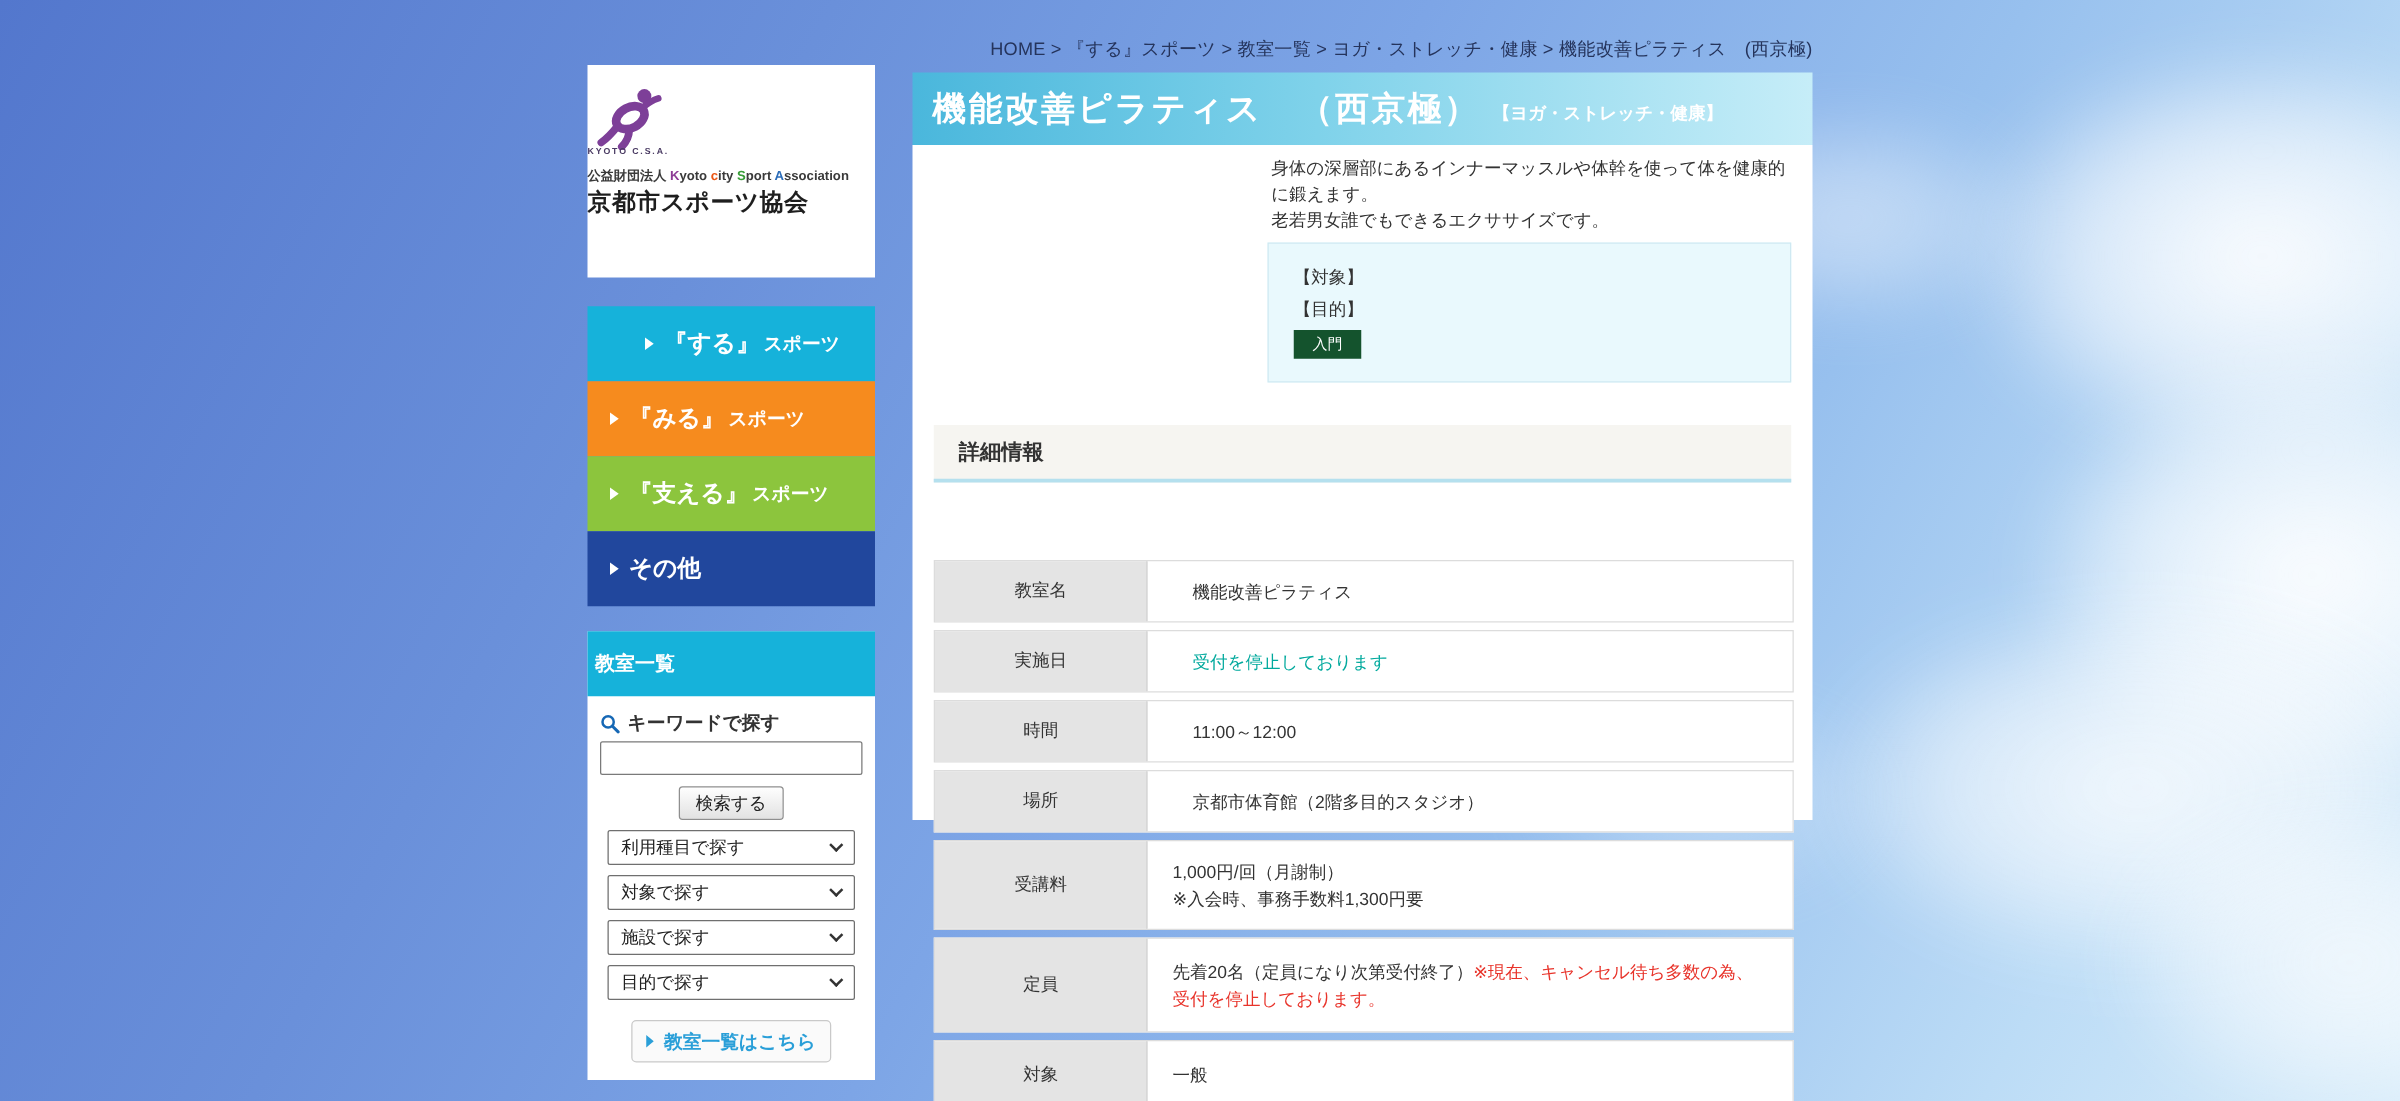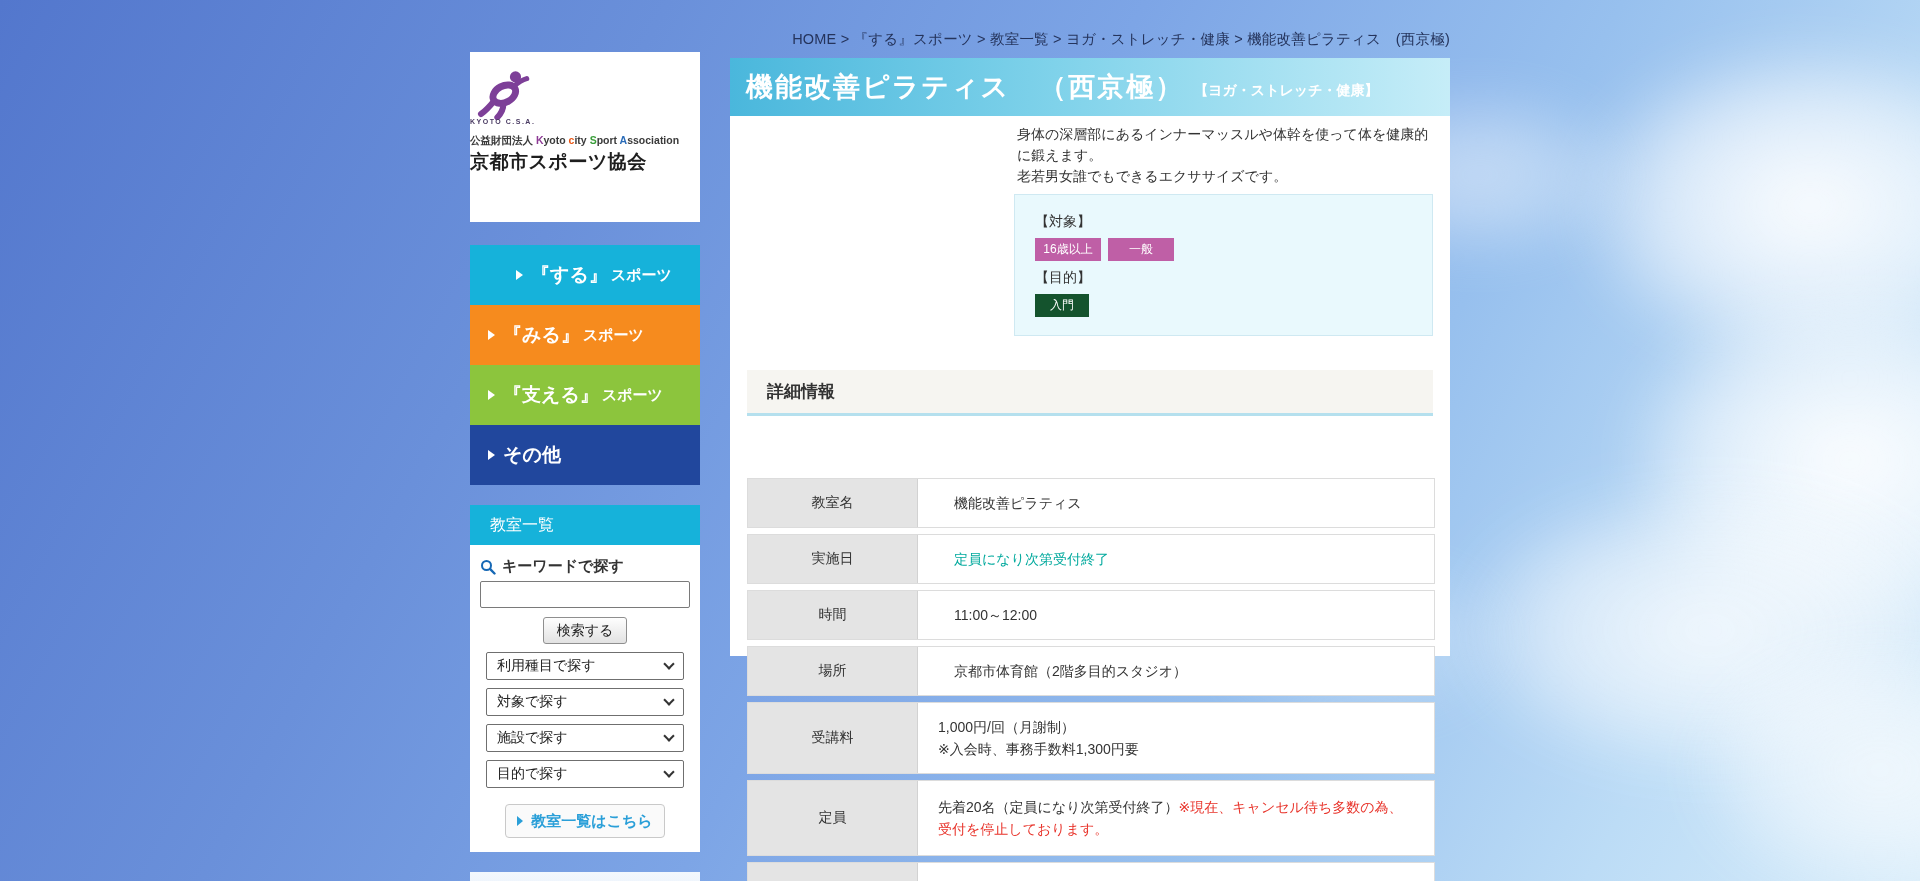--- a/index.html
+++ b/index.html
@@ -32,22 +32,22 @@
   .logo-name{font-size:19px;font-weight:bold;color:#1e1e1e;margin-top:1px;letter-spacing:.5px;}
 
   .menu{margin-top:23px;}
   .menu-item{height:60px;display:flex;align-items:center;padding-left:18px;color:#fff;cursor:pointer;}
   .m0{background:#16b2da;justify-content:center;} .m1{background:#f68b1e;} .m2{background:#8cc53d;} .m3{background:#21479d;}
   .tri{width:0;height:0;border-left:7px solid #fff;border-top:5px solid transparent;border-bottom:5px solid transparent;margin-right:8px;flex:none;}
   .menu-main{font-size:19px;font-weight:bold;}
   .menu-rest{font-size:15px;font-weight:bold;margin-left:3px;}
 
   .search-panel{margin-top:20px;background:#fff;padding-bottom:14px;}
-  .search-header{height:40px;background:#16b2da;color:#fff;font-weight:normal;font-size:16px;
-    display:flex;align-items:center;padding-left:20px;}
+  .search-header{height:52px;background:#16b2da;color:#fff;font-weight:bold;font-size:16px;
+    display:flex;align-items:center;padding-left:6px;}
   .search-body{padding:12px 10px 0;border-radius:29px;}
   .keyword-row{display:flex;align-items:center;font-size:15px;font-weight:bold;color:#333;gap:6px;}
   .keyword-input{width:100%;height:27px;border:1px solid #7a7a7a;margin-top:5px;font-size:14px;padding:0 6px;border-radius:2px;}
   .search-btn{display:block;margin:9px auto 0;width:84px;height:27px;background:linear-gradient(#fefefe,#e2e2e2);
     border:1px solid #8f8f8f;border-radius:3px;font-size:14px;color:#222;cursor:pointer;
     font-family:"Liberation Sans","DejaVu Sans",sans-serif;}
   .filter{margin:8px 6px 0;height:28px;border:1px solid #6f6f6f;border-radius:2px;background:#fff;
     display:flex;align-items:center;justify-content:space-between;padding:12px 10px;font-size:14px;color:#222;cursor:pointer;}
   .chev{width:8px;height:8px;border-right:2px solid #333;border-bottom:2px solid #333;transform:rotate(45deg);margin-top:-4px;flex:none;}
   .list-btn{display:flex;align-items:center;justify-content:center;gap:8px;margin:16px auto 0;width:160px;height:34px;
@@ -179,43 +179,39 @@
 
   <div class="content">
 
     <div class="desc-wrap">
       <p>身体の深層部にあるインナーマッスルや体幹を使って体を健康的に鍛えます。</p>
       <p>老若男女誰でもできるエクササイズです。</p>
     </div>
 
     <div class="tag-box">
       <div class="tag-label">【対象】</div>
-      <div class="badges">
-        <span class="badge target">16歳以上</span>
-        <span class="badge target">一般</span>
-      </div>
       <div class="tag-label">【目的】</div>
       <div class="badges">
         <span class="badge purpose">入門</span>
       </div>
     </div>
 
     <div class="section-bar">詳細情報</div>
 
     <div class="dtable">
       <div class="trow h52">
         <div class="tlabel">教室名</div>
         <div class="tvalue">
             <p>機能改善ピラティス</p>
           </div>
       </div>
       <div class="trow h52">
         <div class="tlabel">実施日</div>
         <div class="tvalue">
-            <p><a>定員になり次第受付終了</a></p>
+            <p><a>受付を停止しております</a></p>
           </div>
       </div>
       <div class="trow h52">
         <div class="tlabel">時間</div>
         <div class="tvalue">
             <p>11:00～12:00</p>
           </div>
       </div>
       <div class="trow h52">
         <div class="tlabel">場所</div>

